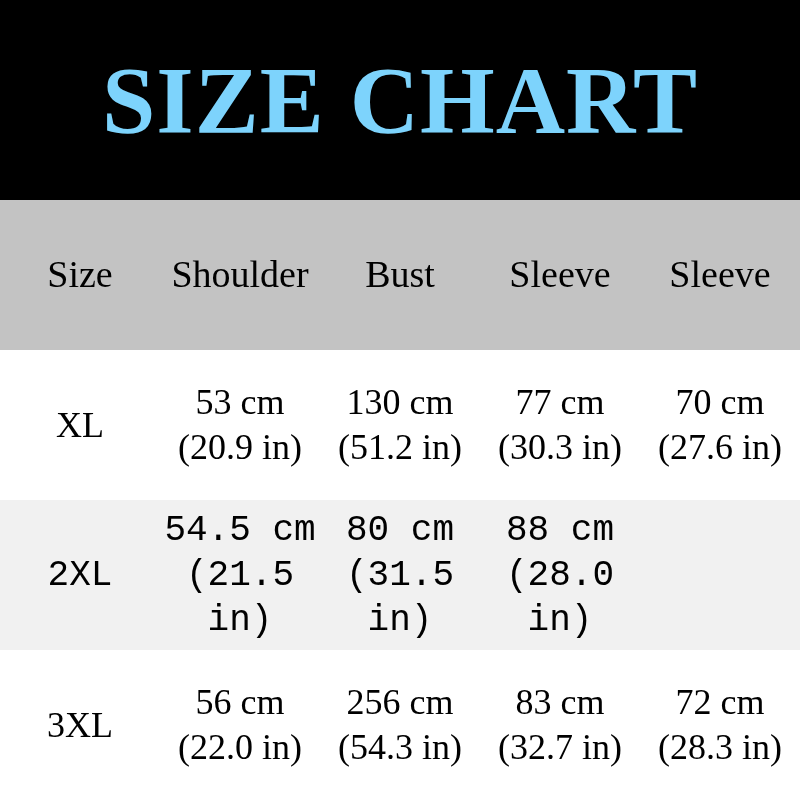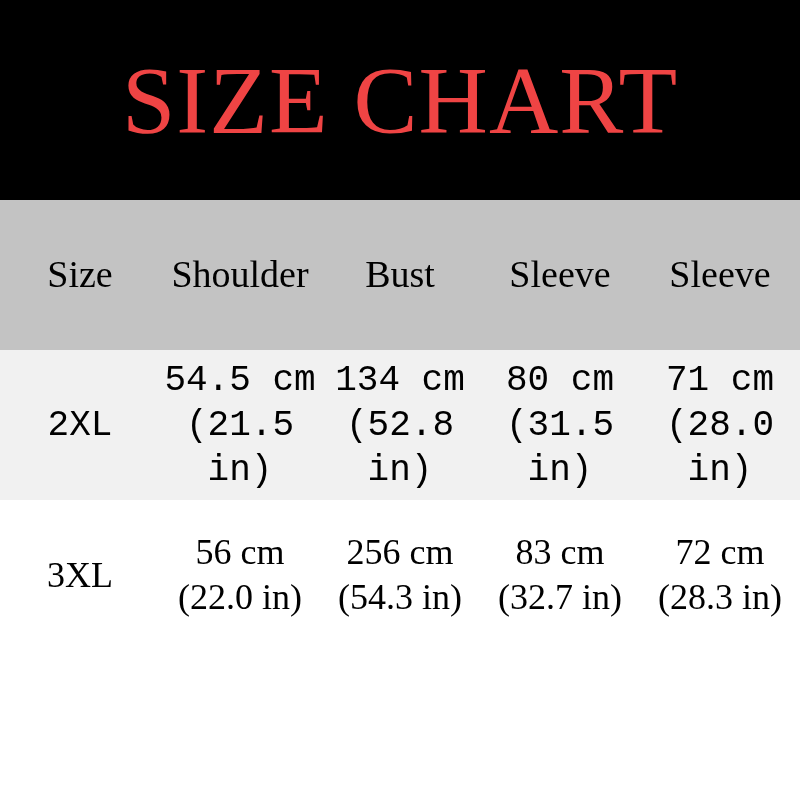--- a/index.html
+++ b/index.html
@@ -17,23 +17,23 @@
   .banner {
     width: 800px;
     height: 200px;
     background: #000000;
     display: flex;
     align-items: center;
     justify-content: center;
   }
   .banner h1 {
     margin: 15px;
-    color: #ef4444;
+    color: #7dd3fc;
     font-size: 96px;
-    font-weight: normal;
+    font-weight: bold;
     letter-spacing: 1px;
     white-space: nowrap;
   }
   .size-table {
     width: 800px;
   }
   .row {
     display: grid;
     grid-template-columns: repeat(5, 160px);
     height: 150px;
@@ -71,37 +71,52 @@
 <div class="size-table">
 
   <div class="row header-row">
     <div class="cell">Size</div>
     <div class="cell">Shoulder</div>
     <div class="cell">Bust</div>
     <div class="cell">Sleeve</div>
     <div class="cell">Sleeve</div>
   </div>
 
+  <div class="row data-row">
+    <div class="cell size-cell">XL</div>
+    <div class="cell">
+      <div>53 cm</div>
+      <div>(20.9 in)</div>
+    </div>
+    <div class="cell">
+      <div>130 cm</div>
+      <div>(51.2 in)</div>
+    </div>
+    <div class="cell">
+      <div>77 cm</div>
+      <div>(30.3 in)</div>
+    </div>
+    <div class="cell">
+      <div>70 cm</div>
+      <div>(27.6 in)</div>
+    </div>
+  </div>
 
   <div class="row data-row striped">
     <div class="cell size-cell">2XL</div>
     <div class="cell">
       <div>54.5 cm</div>
       <div>(21.5 in)</div>
     </div>
     <div class="cell">
-      <div>134 cm</div>
-      <div>(52.8 in)</div>
-    </div>
-    <div class="cell">
       <div>80 cm</div>
       <div>(31.5 in)</div>
     </div>
     <div class="cell">
-      <div>71 cm</div>
+      <div>88 cm</div>
       <div>(28.0 in)</div>
     </div>
   </div>
 
   <div class="row data-row">
     <div class="cell size-cell">3XL</div>
     <div class="cell">
       <div>56 cm</div>
       <div>(22.0 in)</div>
     </div>

